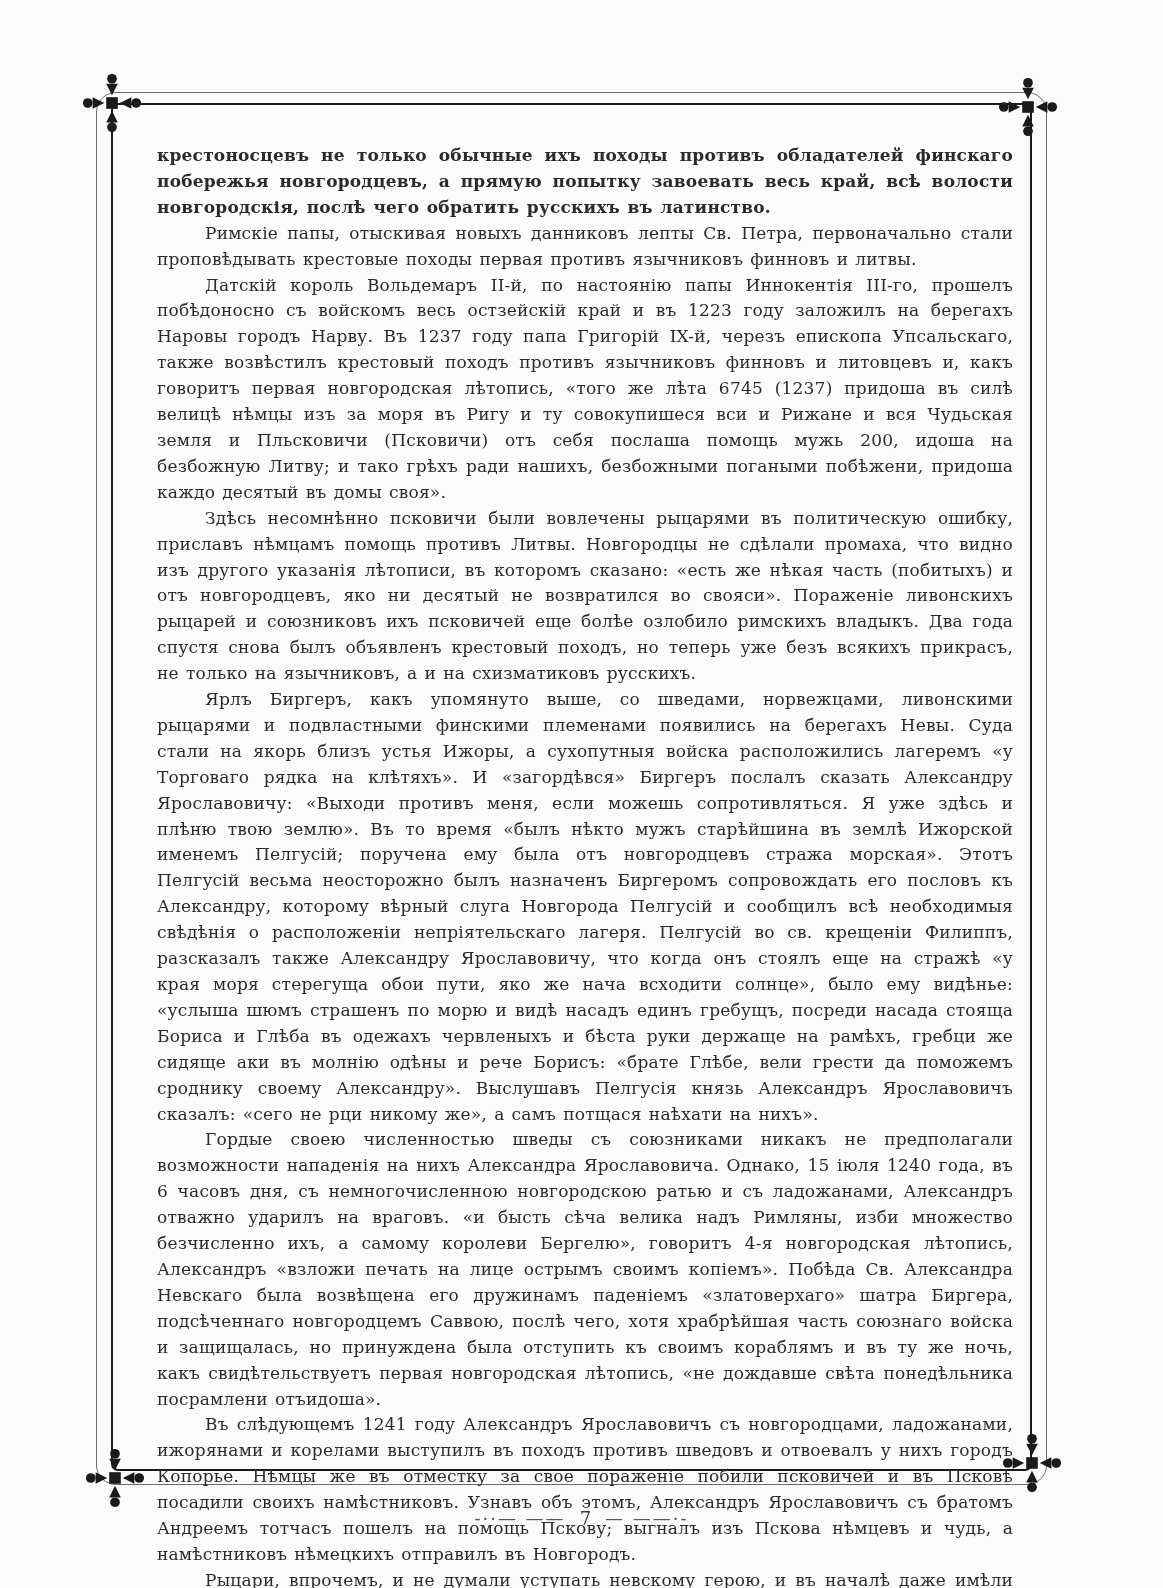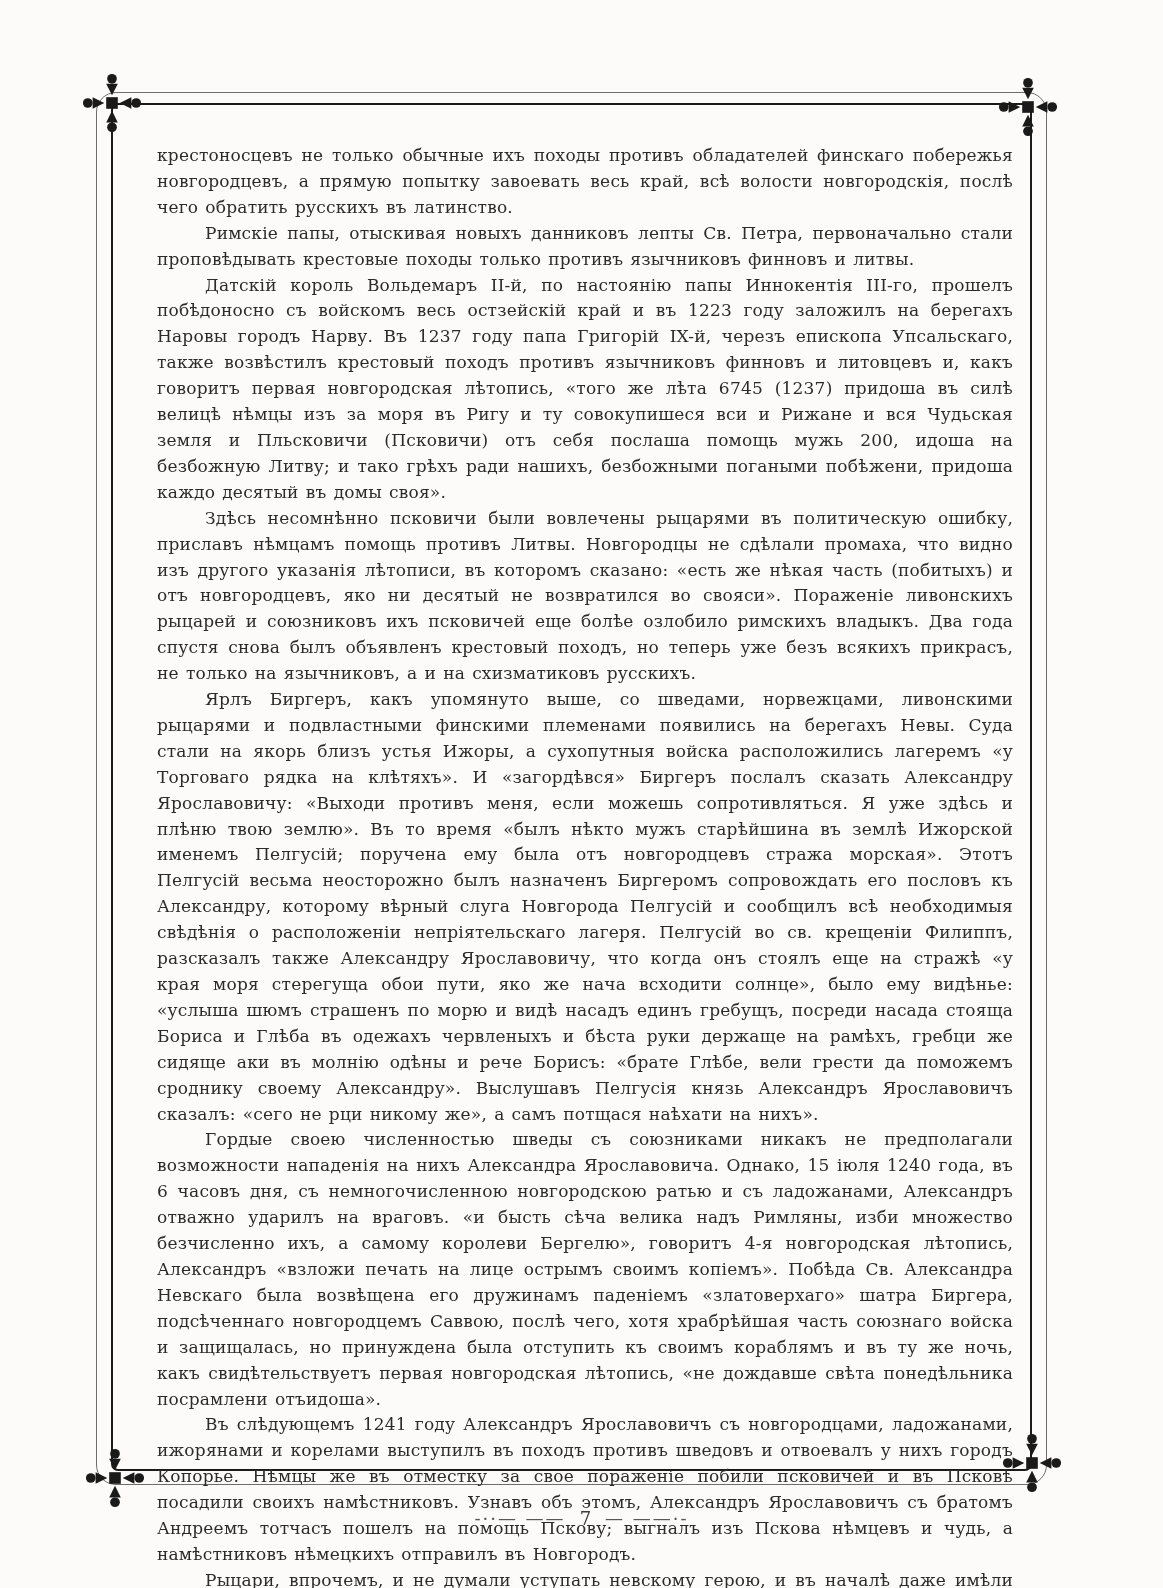--- a/index.html
+++ b/index.html
@@ -48,21 +48,21 @@
     position: absolute;
     left: 157px; top: 143px;
     width: 856px;
     text-align: justify;
     font-size: 17px;
     line-height: 25.9px;
     letter-spacing: 0.2px;
     word-spacing: 1.5px;
   }
   .para { text-indent: 48px; }
-  .para.no-indent { text-indent: 0; }
+  .para.no-indent { text-indent: 0; font-weight: bold; }
   
   .footer {
     position: absolute;
     left: 0; top: 1508px;
     width: 1163px;
     text-align: center;
     font-size: 18px;
     color: #3a3a3a;
   }
   .footer .dash { color: #575757; letter-spacing: 2px; }
@@ -104,21 +104,21 @@
     </svg>
 </span>
 <span class="corner-orn orn-br">
   <svg>
       <use href="#cross-orn"></use>
     </svg>
 </span>
 
 <div class="text-block">
     <p class="para no-indent">крестоносцевъ не только обычные ихъ походы противъ обладателей финскаго побережья новгородцевъ, а прямую попытку завоевать весь край, всѣ волости новгородскія, послѣ чего обратить русскихъ въ латинство.</p>
-    <p class="para">Римскіе папы, отыскивая новыхъ данниковъ лепты Св. Петра, первоначально стали проповѣдывать крестовые походы только противъ язычниковъ финновъ и литвы.</p>
+    <p class="para">Римскіе папы, отыскивая новыхъ данниковъ лепты Св. Петра, первоначально стали проповѣдывать крестовые походы первая противъ язычниковъ финновъ и литвы.</p>
     <p class="para">Датскій король Вольдемаръ II-й, по настоянію папы Иннокентія III-го, прошелъ побѣдоносно съ войскомъ весь остзейскій край и въ 1223 году заложилъ на берегахъ Наровы городъ Нарву. Въ 1237 году папа Григорій IX-й, черезъ епископа Упсальскаго, также возвѣстилъ крестовый походъ противъ язычниковъ финновъ и литовцевъ и, какъ говоритъ первая новгородская лѣтопись, «того же лѣта 6745 (1237) придоша въ силѣ велицѣ нѣмцы изъ за моря въ Ригу и ту совокупишеся вси и Рижане и вся Чудьская земля и Пльсковичи (Псковичи) отъ себя послаша помощь мужь 200, идоша на безбожную Литву; и тако грѣхъ ради нашихъ, безбожными погаными побѣжени, придоша каждо десятый въ домы своя».</p>
     <p class="para">Здѣсь несомнѣнно псковичи были вовлечены рыцарями въ политическую ошибку, приславъ нѣмцамъ помощь противъ Литвы. Новгородцы не сдѣлали промаха, что видно изъ другого указанія лѣтописи, въ которомъ сказано: «есть же нѣкая часть (побитыхъ) и отъ новгородцевъ, яко ни десятый не возвратился во свояси». Пораженіе ливонскихъ рыцарей и союзниковъ ихъ псковичей еще болѣе озлобило римскихъ владыкъ. Два года спустя снова былъ объявленъ крестовый походъ, но теперь уже безъ всякихъ прикрасъ, не только на язычниковъ, а и на схизматиковъ русскихъ.</p>
     <p class="para">Ярлъ Биргеръ, какъ упомянуто выше, со шведами, норвежцами, ливонскими рыцарями и подвластными финскими племенами появились на берегахъ Невы. Суда стали на якорь близъ устья Ижоры, а сухопутныя войска расположились лагеремъ «у Торговаго рядка на клѣтяхъ». И «загордѣвся» Биргеръ послалъ сказать Александру Ярославовичу: «Выходи противъ меня, если можешь сопротивляться. Я уже здѣсь и плѣню твою землю». Въ то время «былъ нѣкто мужъ старѣйшина въ землѣ Ижорской именемъ Пелгусій; поручена ему была отъ новгородцевъ стража морская». Этотъ Пелгусій весьма неосторожно былъ назначенъ Биргеромъ сопровождать его пословъ къ Александру, которому вѣрный слуга Новгорода Пелгусій и сообщилъ всѣ необходимыя свѣдѣнія о расположеніи непріятельскаго лагеря. Пелгусій во св. крещеніи Филиппъ, разсказалъ также Александру Ярославовичу, что когда онъ стоялъ еще на стражѣ «у края моря стерегуща обои пути, яко же нача всходити солнце», было ему видѣнье: «услыша шюмъ страшенъ по морю и видѣ насадъ единъ гребущъ, посреди насада стояща Бориса и Глѣба въ одежахъ червленыхъ и бѣста руки держаще на рамѣхъ, гребци же сидяще аки въ молнію одѣны и рече Борисъ: «брате Глѣбе, вели грести да поможемъ сроднику своему Александру». Выслушавъ Пелгусія князь Александръ Ярославовичъ сказалъ: «сего не рци никому же», а самъ потщася наѣхати на нихъ».</p>
     <p class="para">Гордые своею численностью шведы съ союзниками никакъ не предполагали возможности нападенія на нихъ Александра Ярославовича. Однако, 15 іюля 1240 года, въ 6 часовъ дня, съ немногочисленною новгородскою ратью и съ ладожанами, Александръ отважно ударилъ на враговъ. «и бысть сѣча велика надъ Римляны, изби множество безчисленно ихъ, а самому королеви Бергелю», говоритъ 4-я новгородская лѣтопись, Александръ «взложи печать на лице острымъ своимъ копіемъ». Побѣда Св. Александра Невскаго была возвѣщена его дружинамъ паденіемъ «златоверхаго» шатра Биргера, подсѣченнаго новгородцемъ Саввою, послѣ чего, хотя храбрѣйшая часть союзнаго войска и защищалась, но принуждена была отступить къ своимъ кораблямъ и въ ту же ночь, какъ свидѣтельствуетъ первая новгородская лѣтопись, «не дождавше свѣта понедѣльника посрамлени отъидоша».</p>
     <p class="para">Въ слѣдующемъ 1241 году Александръ Ярославовичъ съ новгородцами, ладожанами, ижорянами и корелами выступилъ въ походъ противъ шведовъ и отвоевалъ у нихъ городъ Копорье. Нѣмцы же въ отместку за свое пораженіе побили псковичей и въ Псковѣ посадили своихъ намѣстниковъ. Узнавъ объ этомъ, Александръ Ярославовичъ съ братомъ Андреемъ тотчасъ пошелъ на помощь Пскову; выгналъ изъ Пскова нѣмцевъ и чудь, а намѣстниковъ нѣмецкихъ отправилъ въ Новгородъ.</p>
     <p class="para">Рыцари, впрочемъ, и не думали уступать невскому герою, и въ началѣ даже имѣли успѣхъ: ими былъ разбилъ передовой отрядъ русскихъ въ Ливоніи. Александръ долженъ былъ податься назадъ и искать удобной позиціи. Онъ остановился у Чудскаго озера «на Узмени у Воронѣя Камени». Нѣмцы устремились на русскихъ и произошло знаменитое Ледовое побоище. Случилось это 5-го апрѣля 1242 года. Дружины Александра взяли верхъ надъ нѣмцами и семь верстъ гнали ихъ по льду. 500 рыцарей пало въ этой битвѣ и 50 взято въ плѣнъ. Побѣдителя встрѣтили въ Псковѣ съ крестами и хоругвями. По возвращеніи Александра Невскаго въ Новгородъ къ нему явились отъ Ливонскаго ордена послы и, по сообщенію лѣтописи, сказали: «Что есьмы зашли Водь, Лугу, Пльсковъ, Лотыголу мечемъ, то ся всего отступаемъ» и просили размѣна плѣнныхъ.</p>
   </div>
 
 <div class="footer">
   <span class="dash">-··—  ——</span><span class="num">7</span><span class="dash">—  ——·-</span>

